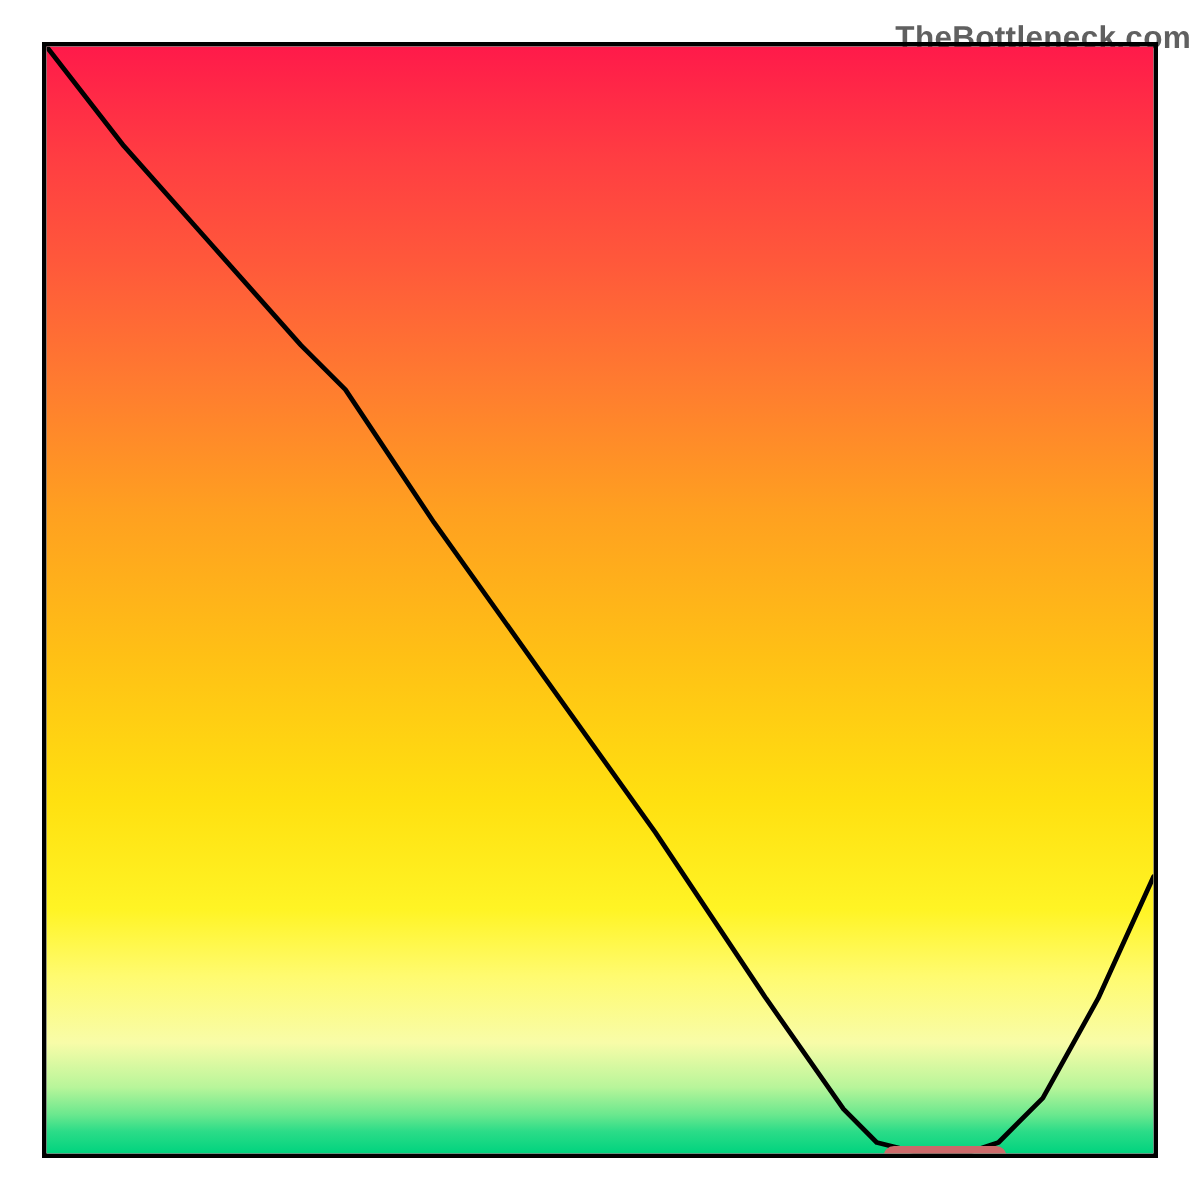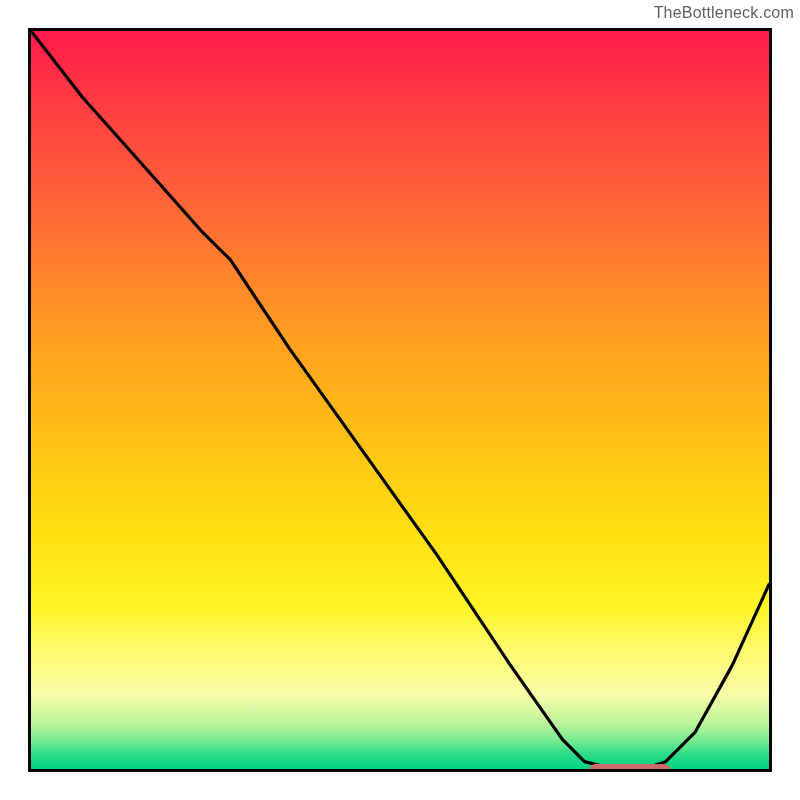--- a/index.html
+++ b/index.html
@@ -12,24 +12,24 @@
     overflow: hidden;
   }
   .outer {
     position: relative;
     width: 800px;
     height: 800px;
     background: #ffffff;
   }
   .attribution {
     position: absolute;
-    top: 4px;
+    top: 14px;
     right: 6px;
-    font-size: 16px;
-    font-weight: 400;
+    font-size: 21px;
+    font-weight: 700;
     color: #606060;
     letter-spacing: 0.2px;
   }
   .plot-frame {
     position: absolute;
     left: 28px;
     top: 28px;
     width: 744px;
     height: 744px;
     box-sizing: border-box;

